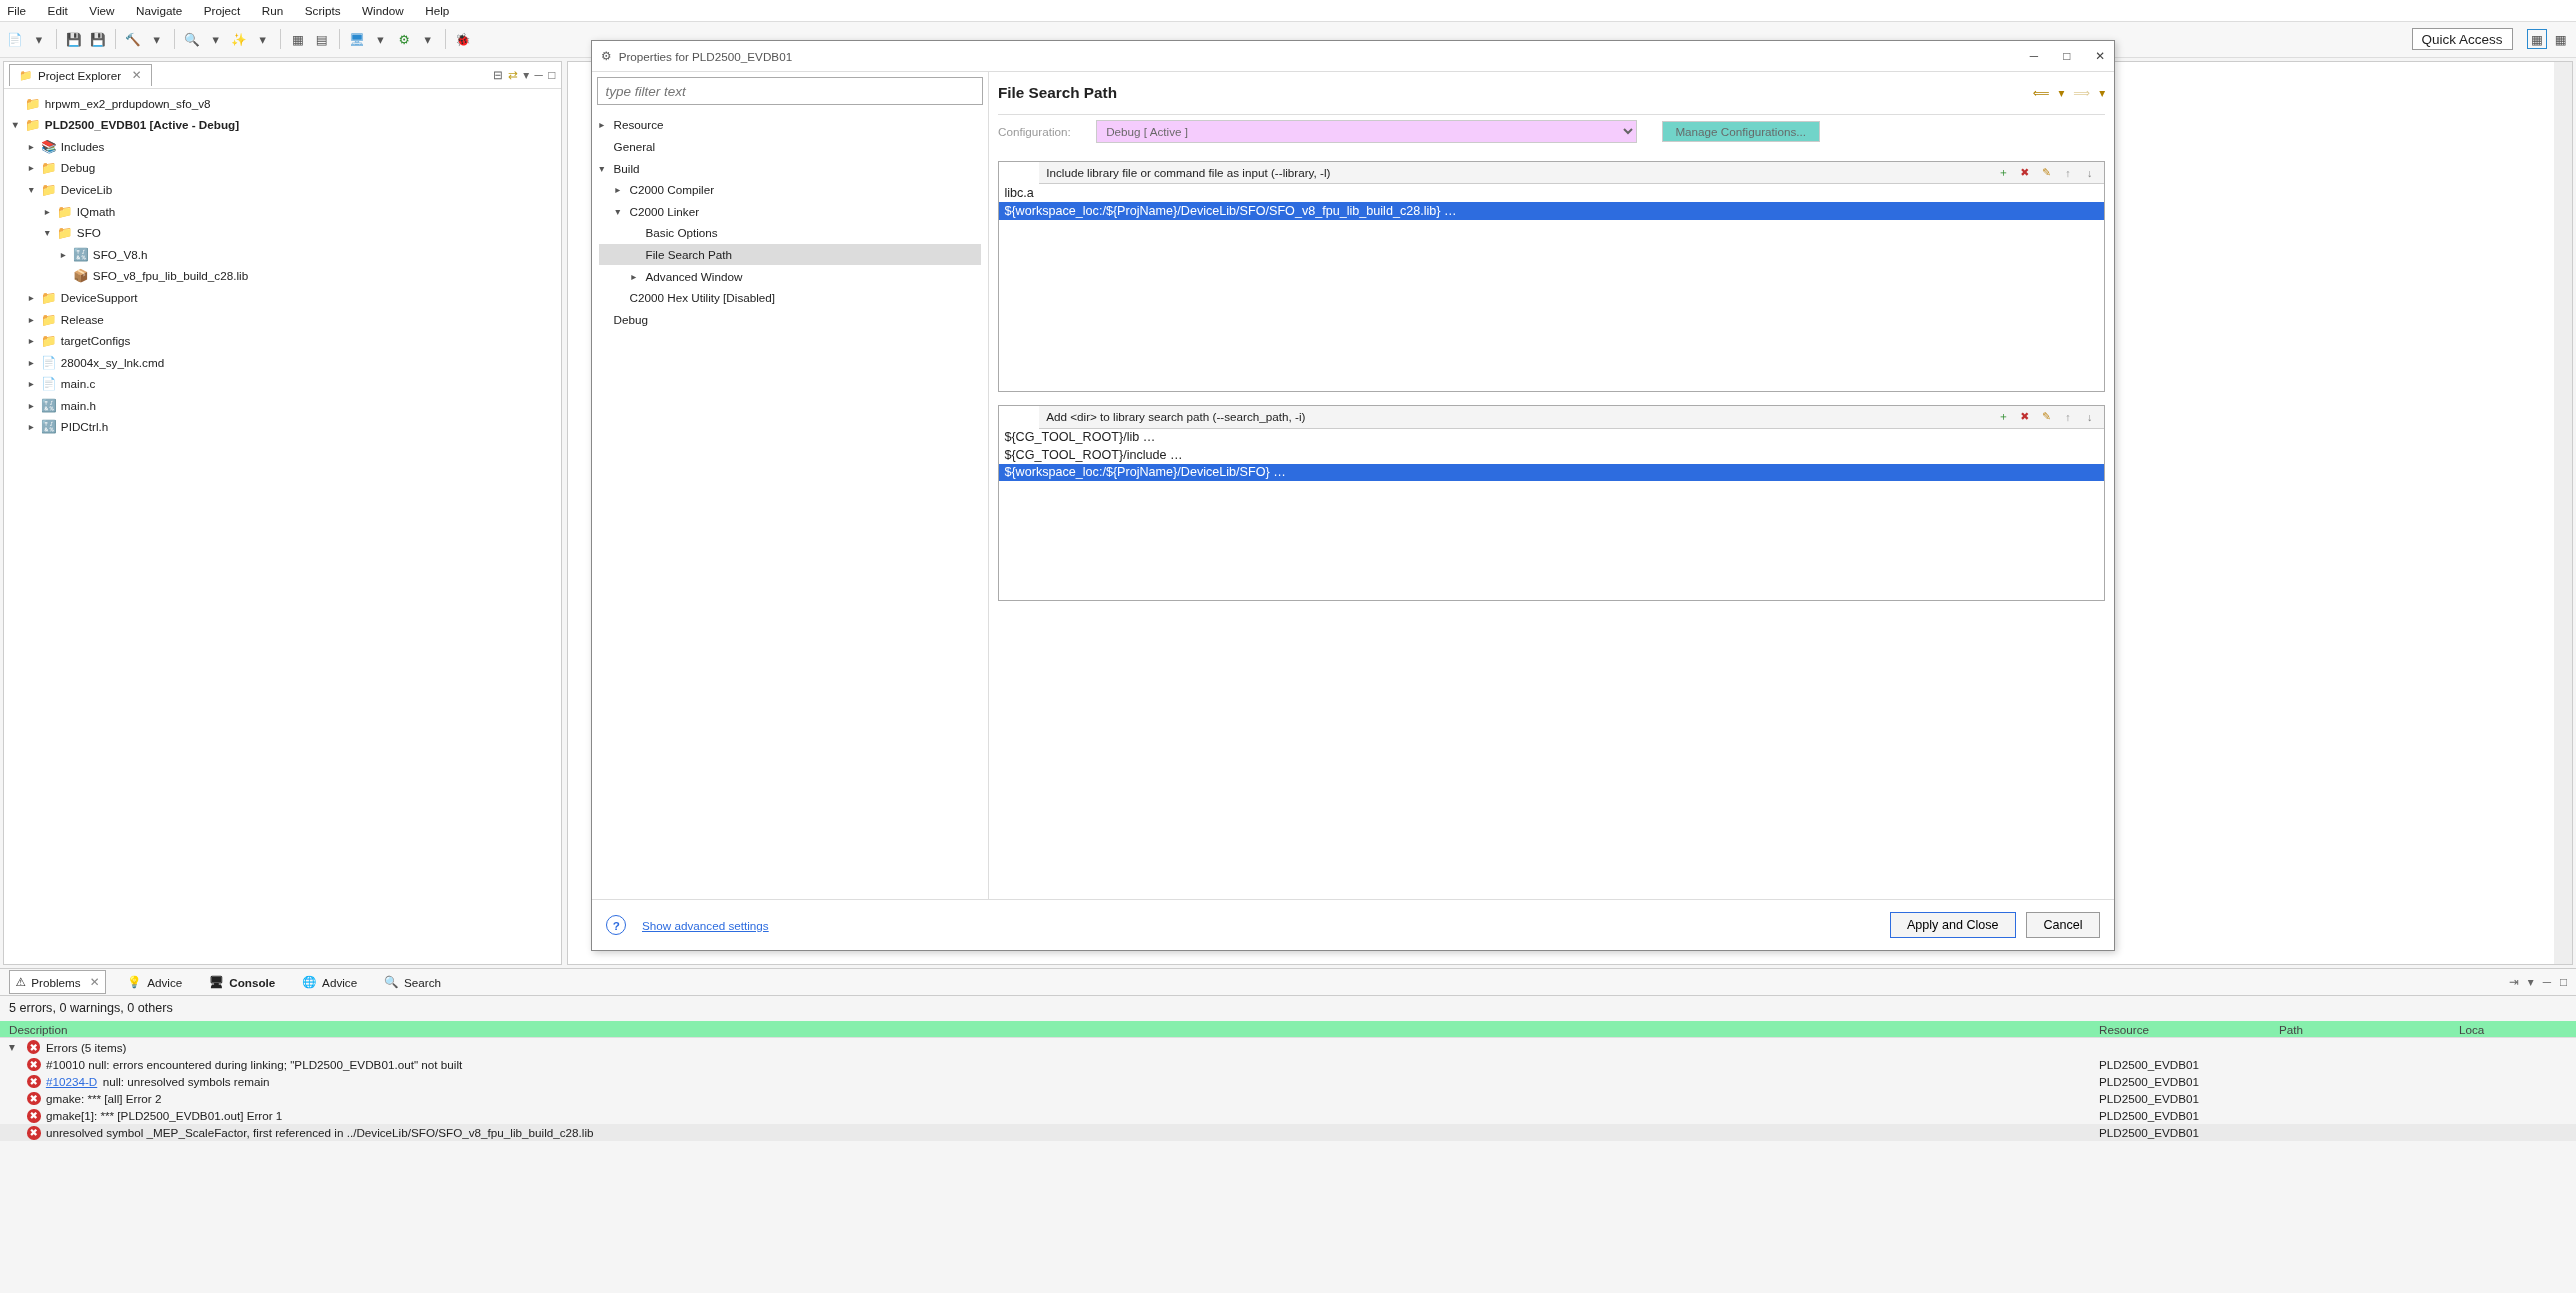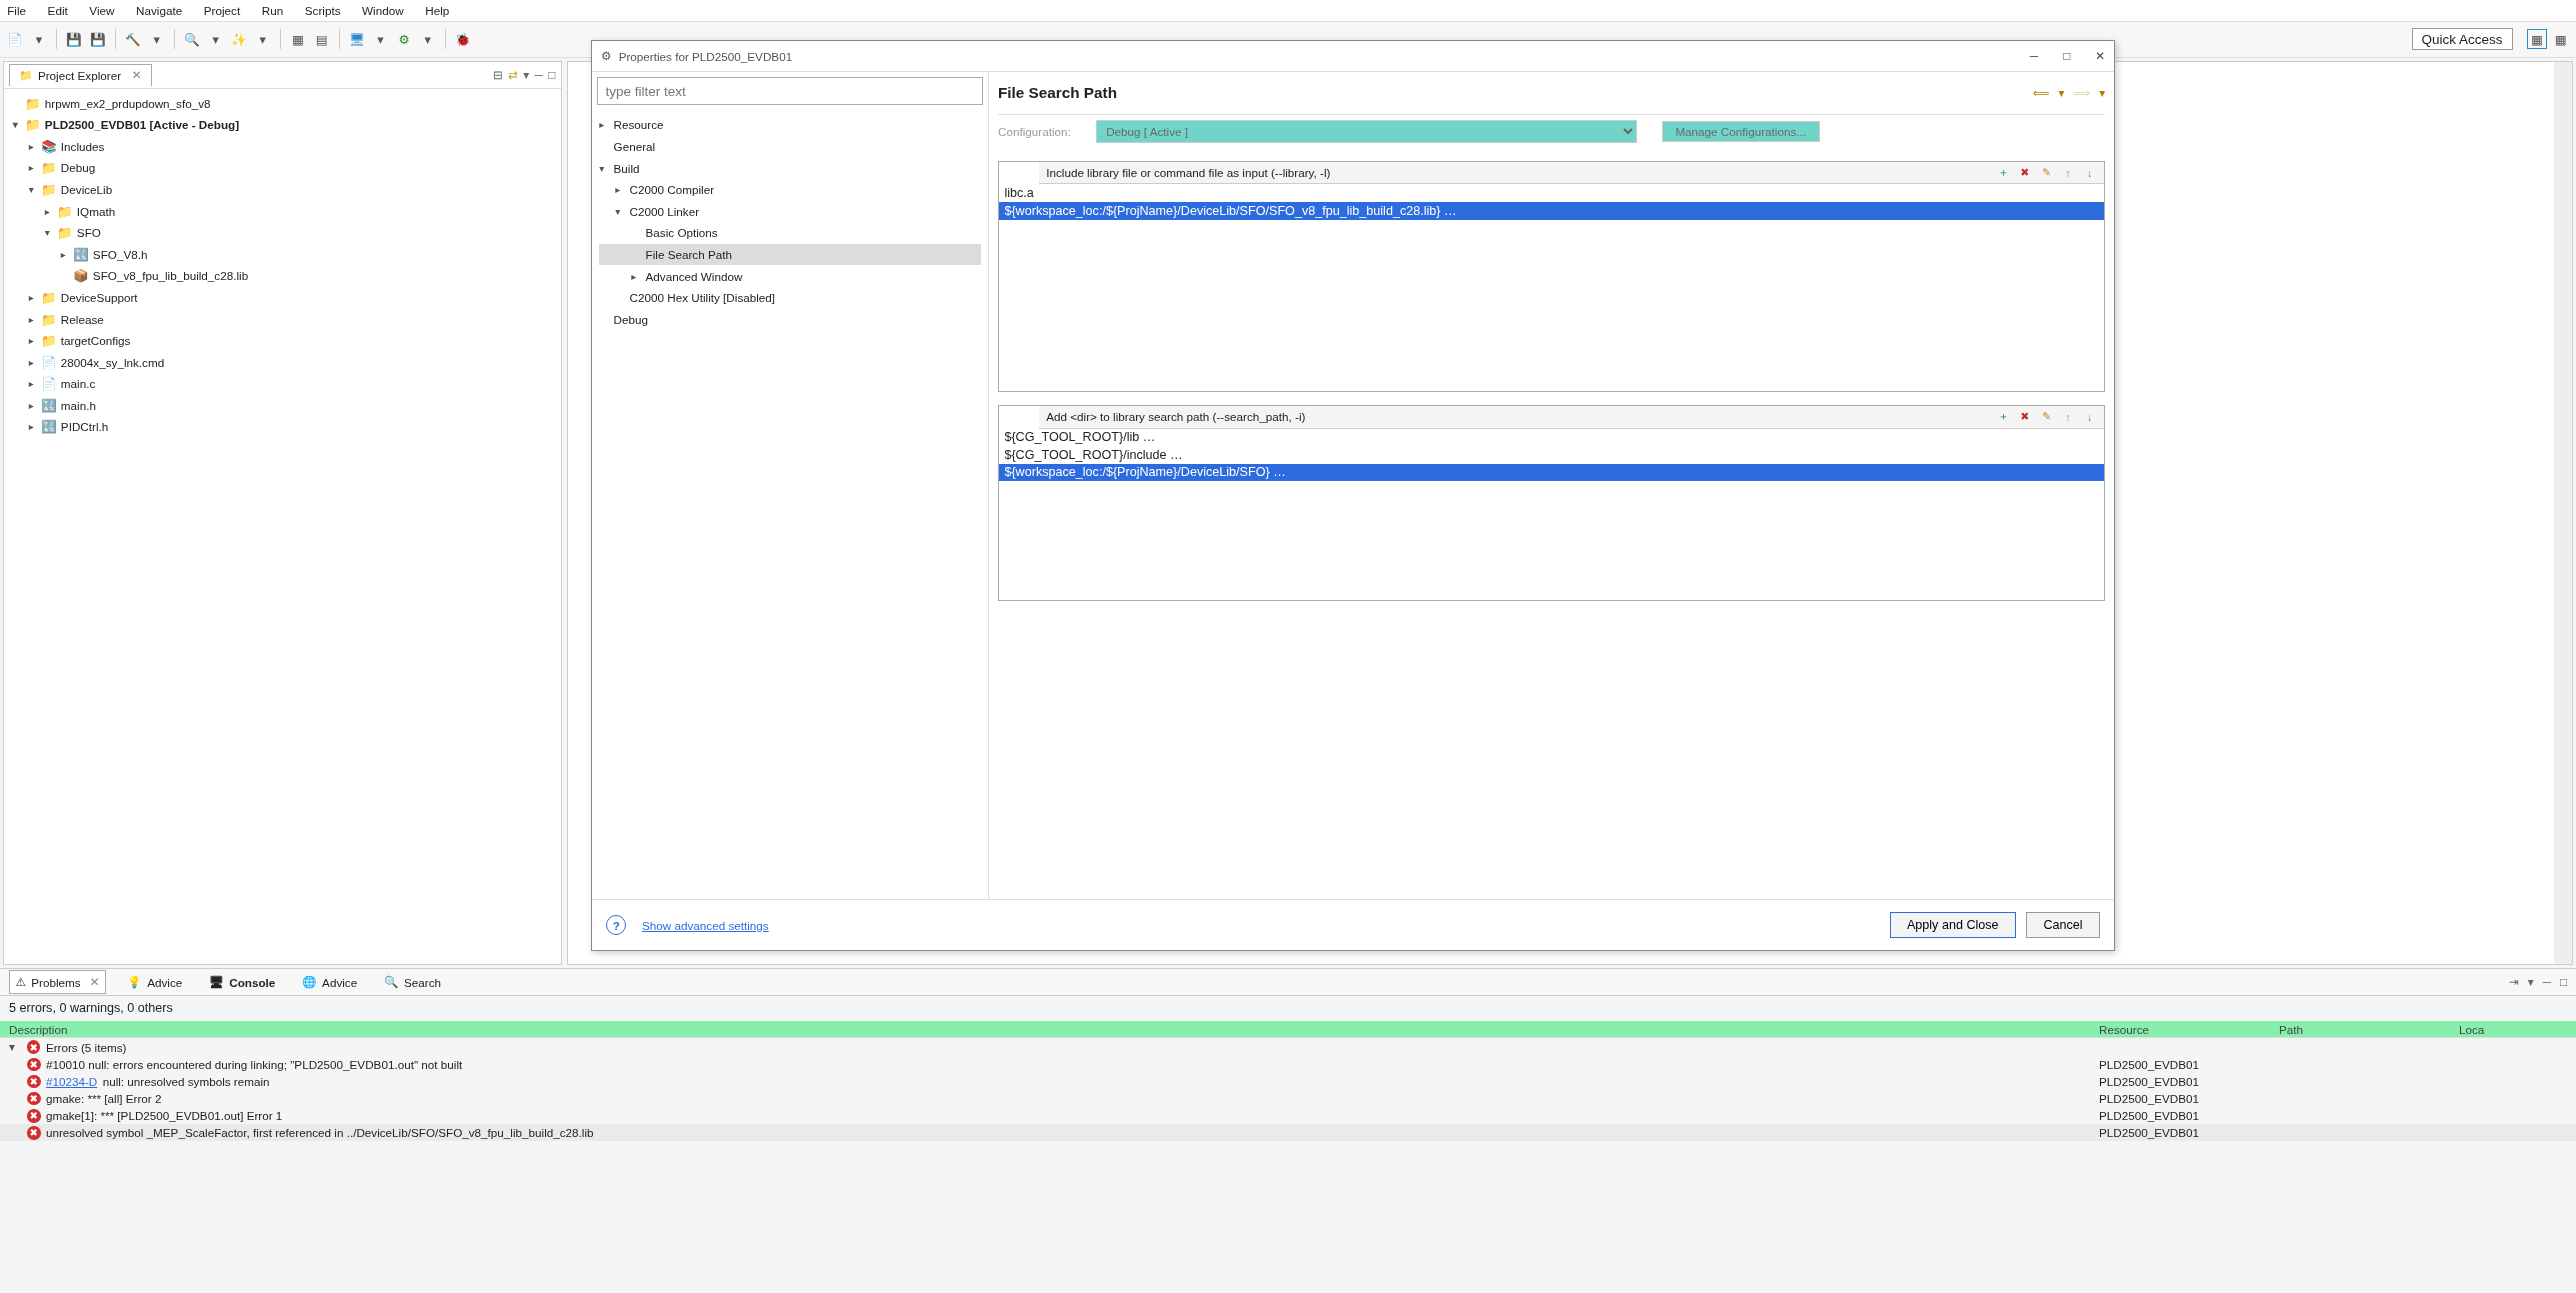--- a/index.html
+++ b/index.html
@@ -39,31 +39,31 @@
 
 
 .editor-area { flex: 1; background: #fff; border: 0.9px solid #ccc; margin: 2.7px; position: relative; }
 
 
 .dialog { position: absolute; left: 591px; top: 40px; width: 1524px; height: 911px; background: #fff; border: 0.9px solid #888; box-shadow: 1.8px 1.8px 7.2px rgba(0,0,0,.2); z-index: 50; display: flex; flex-direction: column; }
 .dlg-title { height: 31px; display: flex; align-items: center; padding: 0 9px; gap: 7.2px; border-bottom: 0.9px solid #ddd; color: #555; }
 .dlg-title .winbtns { margin-left: auto; display: flex; gap: 25px; font-size: 13.5px; color: #444; }
 .dlg-body { flex: 1; display: flex; min-height: 0; }
 .dlg-left { width: 397px; border-right: 0.9px solid #ddd; display: flex; flex-direction: column; }
-.dlg-left input { margin: 5.4px; padding: 5.4px 7.2px; border: 0.9px solid #aaa; font-size: 13.5px; color: #777; }
+.dlg-left input { margin: 5.4px; padding: 5.4px 7.2px; border: 0.9px solid #aaa; font-size: 13.5px; font-style: italic; color: #777; }
 .dlg-tree { padding: 3.6px 7.2px; overflow: auto; flex: 1; }
 .dlg-tree-row { display: flex; align-items: center; gap: 3.6px; height: 21.6px; padding-left: calc(var(--d,0) * 16px); }
 .dlg-tree-row.sel { background: #dcdcdc; }
 .dlg-tree-row .tw { width: 10.8px; font-size: 10px; color: #555; }
 .dlg-right { flex: 1; display: flex; flex-direction: column; padding: 0 9px; }
 .dlg-right-head { display: flex; align-items: center; height: 43px; border-bottom: 0.9px solid #ddd; }
 .dlg-right-head h3 { font-size: 15.3px; font-weight: bold; }
 .dlg-right-head .navarrows { margin-left: auto; display: flex; gap: 9px; font-size: 14.4px; color: #b08000; }
 .cfg-row { display: flex; align-items: center; gap: 25px; padding: 5.4px 0; color: #555; }
-.cfg-row select { flex: 1; max-width: 541px; padding: 2.7px 5.4px; border: 0.9px solid #aaa; background: #14b8a6; }
+.cfg-row select { flex: 1; max-width: 541px; padding: 2.7px 5.4px; border: 0.9px solid #aaa; background: #f0abfc; }
 .cfg-row button { padding: 2.7px 12.6px; border: 0.9px solid #aaa; background: #14b8a6; }
 .list-panel { border: 0.9px solid #aaa; margin-top: 12.6px; }
 .list-panel-head { display: flex; align-items: center; padding: 3.6px 7.2px; background: #f4f4f4; border-bottom: 0.9px solid #ccc; margin-left: 40px; }
 .list-panel-head .actions { margin-left: auto; display: flex; gap: 7.2px; font-size: 12.6px; }
 .list-body { height: 207px; overflow: auto; }
 .list-body2 { height: 171px; overflow: auto; }
 .list-item { padding: 1.8px 5.4px; font-size: 12.6px; white-space: nowrap; }
 .list-item.sel { background: #2d6cdf; color: #fff; }
 .dlg-foot { height: 51px; border-top: 0.9px solid #ddd; display: flex; align-items: center; padding: 0 14.4px; gap: 12.6px; }
 .dlg-foot .adv { color: #2d6cdf; text-decoration: underline; margin-left: 3px; }

